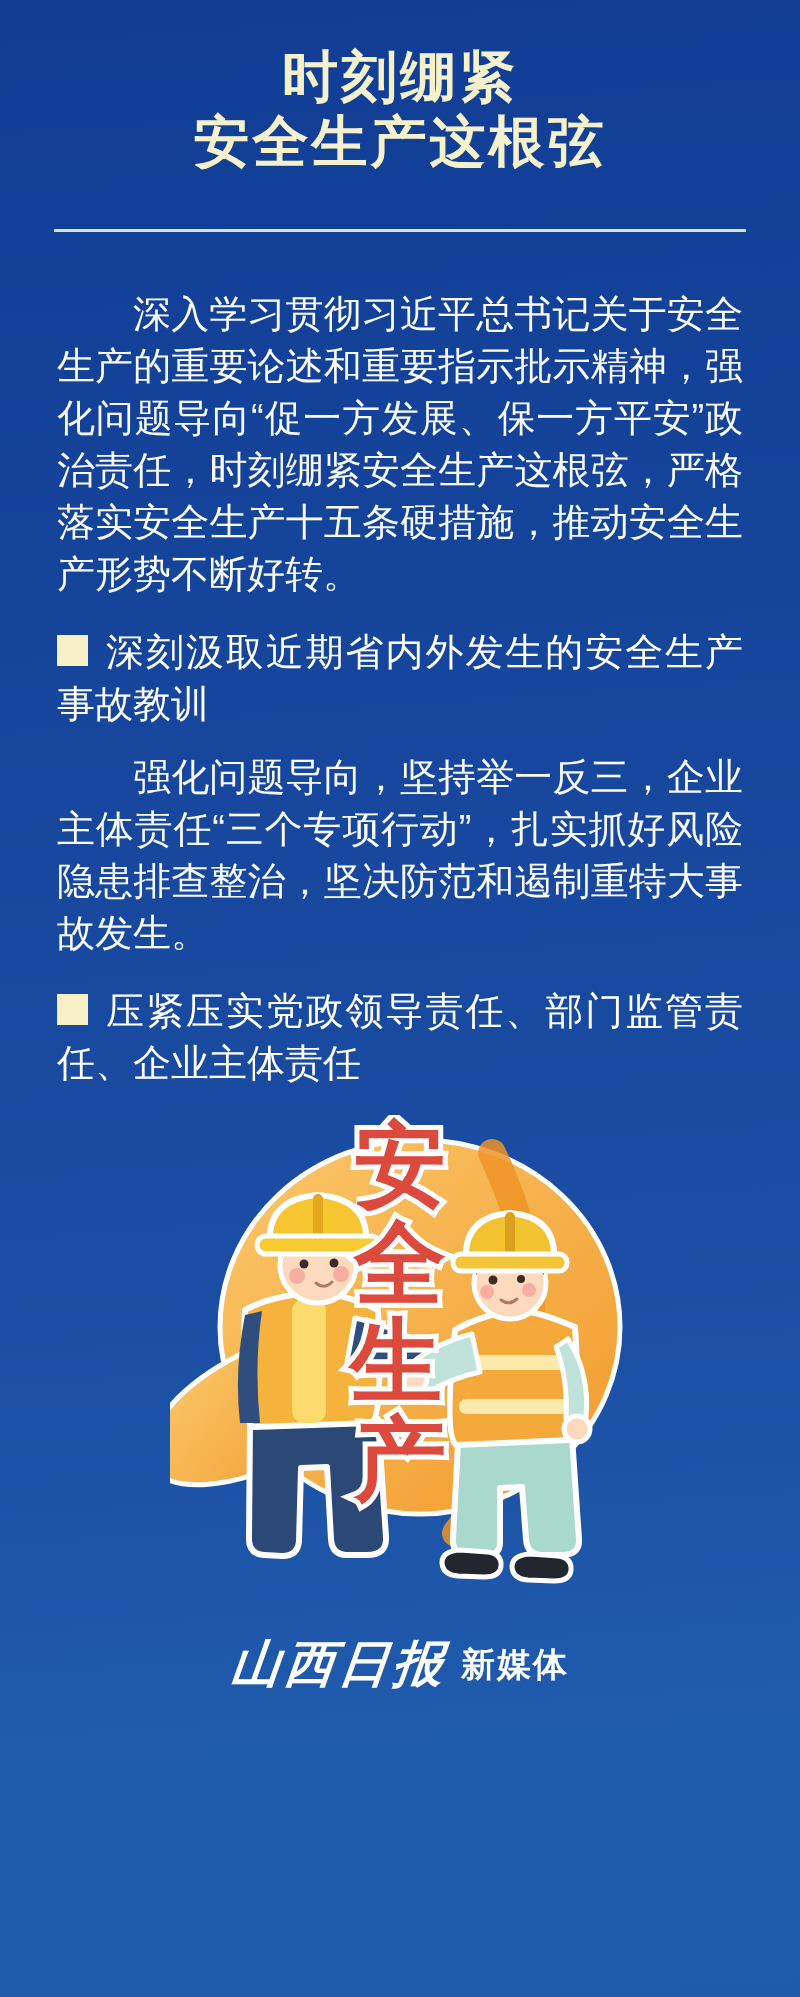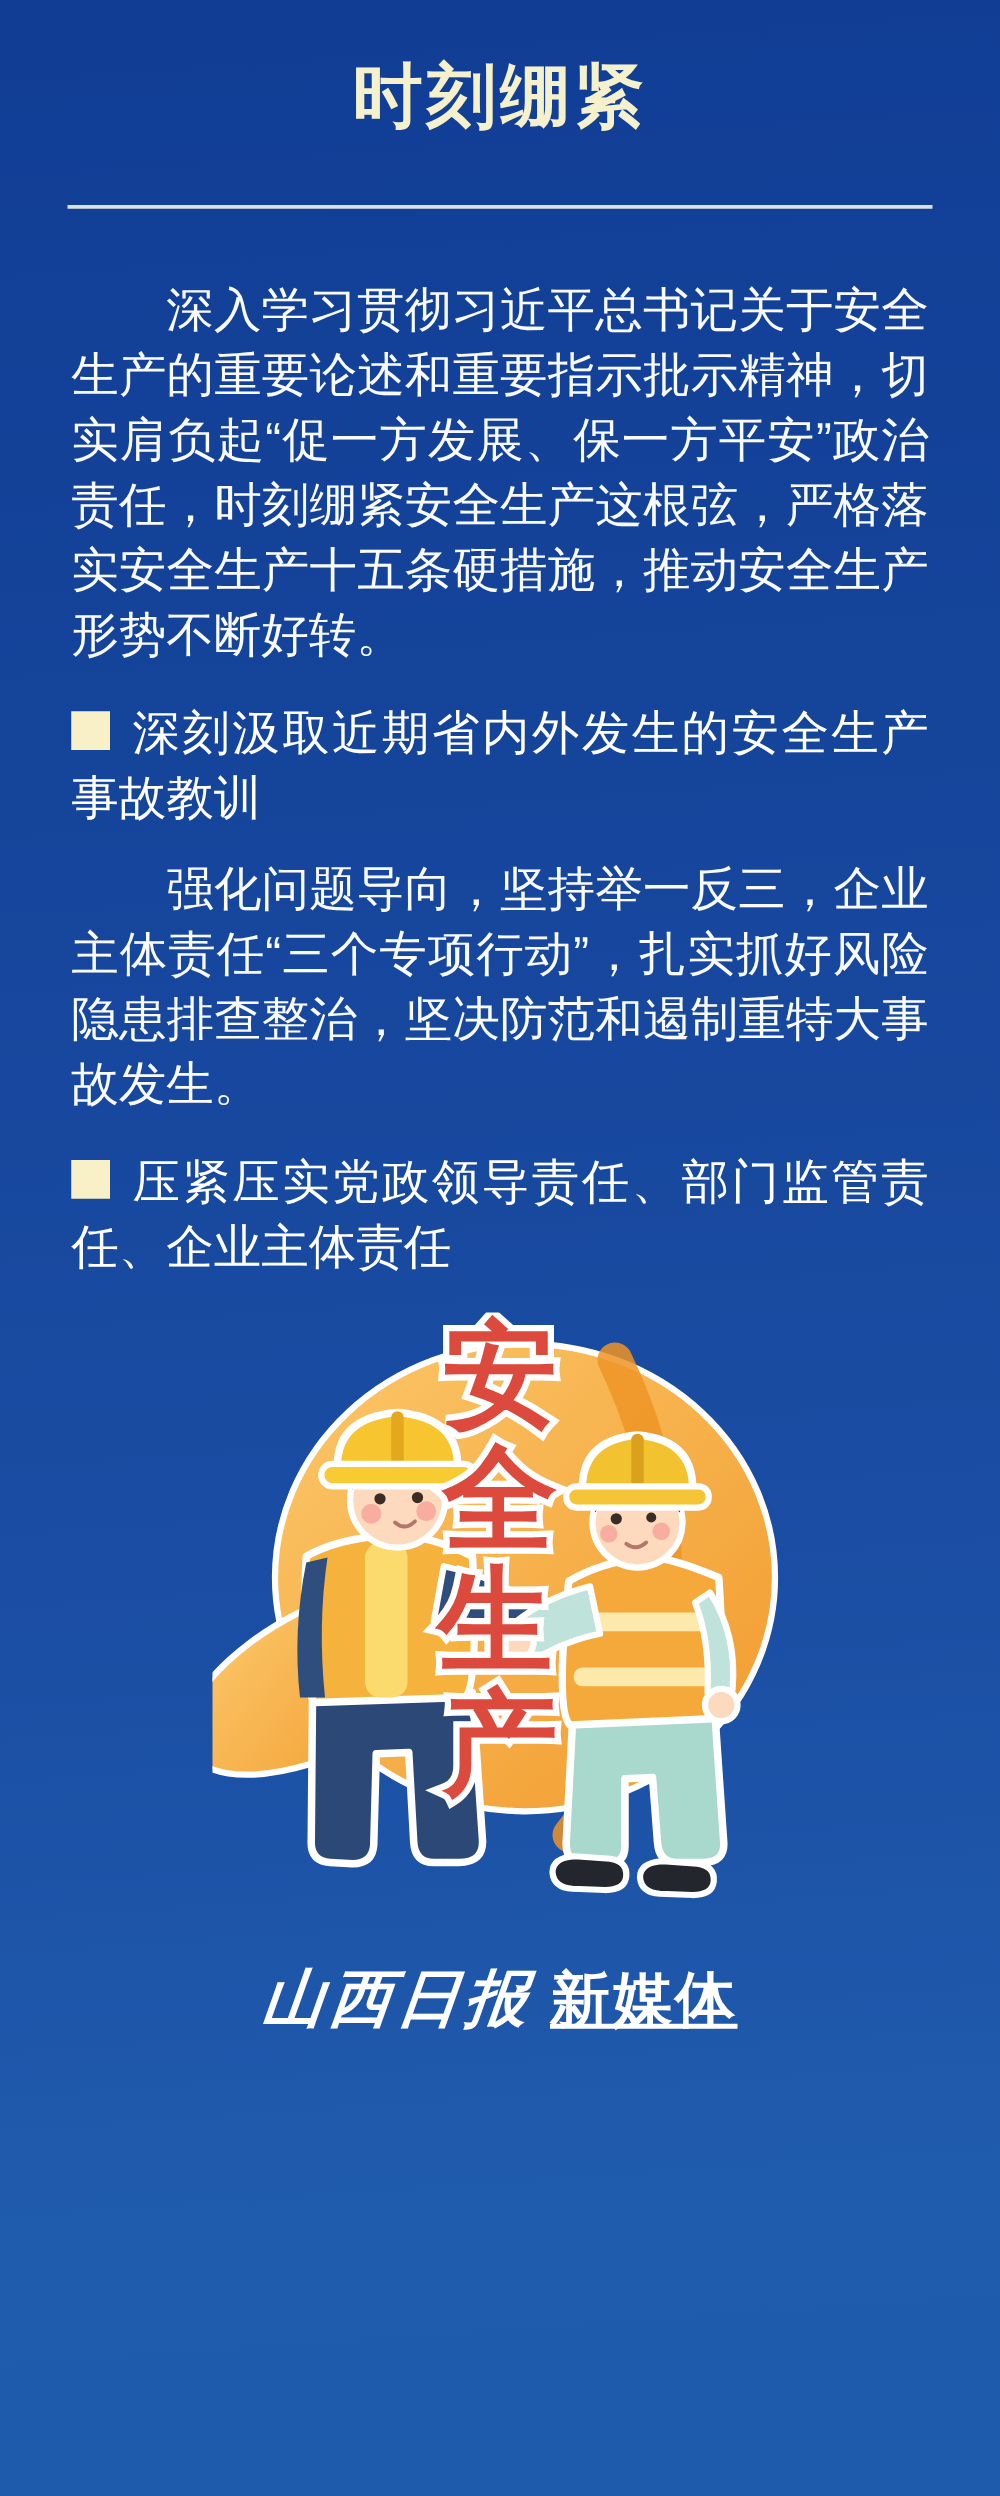--- a/index.html
+++ b/index.html
@@ -72,52 +72,52 @@
     display:inline-block;
     font-size:50px;
     font-weight:700;
     font-style:italic;
     transform:skewX(-6deg);
     letter-spacing:4px;
     vertical-align:middle;
   }
   .brand-suffix{
     display:inline-block;
-    font-size:48px;
+    font-size:34px;
     font-weight:700;
     margin-left:14px;
     letter-spacing:2px;
     vertical-align:middle;
-    text-decoration:underline;
   }
   svg text.overlay-char{
     font-family:"Liberation Sans","DejaVu Sans",sans-serif;
     font-weight:900;
     font-size:92px;
     fill:#db4a3c;
     stroke:#ffffff;
     stroke-width:10px;
     paint-order:stroke;
     text-anchor:middle;
   }
 </style>
 </head>
 <body>
 
 <div class="page">
 
   <div class="title-block">
     <div>时刻绷紧</div>
+    <div>安全生产这根弦</div>
   </div>
 
   <div class="divider"></div>
 
   <div class="content">
 
-    <p class="para">深入学习贯彻习近平总书记关于安全生产的重要论述和重要指示批示精神，切实肩负起“促一方发展、保一方平安”政治责任，时刻绷紧安全生产这根弦，严格落实安全生产十五条硬措施，推动安全生产形势不断好转。</p>
+    <p class="para">深入学习贯彻习近平总书记关于安全生产的重要论述和重要指示批示精神，强化问题导向“促一方发展、保一方平安”政治责任，时刻绷紧安全生产这根弦，严格落实安全生产十五条硬措施，推动安全生产形势不断好转。</p>
 
     <p class="para section-heading"><span class="bullet-square"></span><span>深刻汲取近期省内外发生的安全生产事故教训</span></p>
 
     <p class="para">强化问题导向，坚持举一反三，企业主体责任“三个专项行动”，扎实抓好风险隐患排查整治，坚决防范和遏制重特大事故发生。</p>
 
     <p class="para para-tight section-heading"><span class="bullet-square"></span><span>压紧压实党政领导责任、部门监管责任、企业主体责任</span></p>
 
 
   </div>
 

